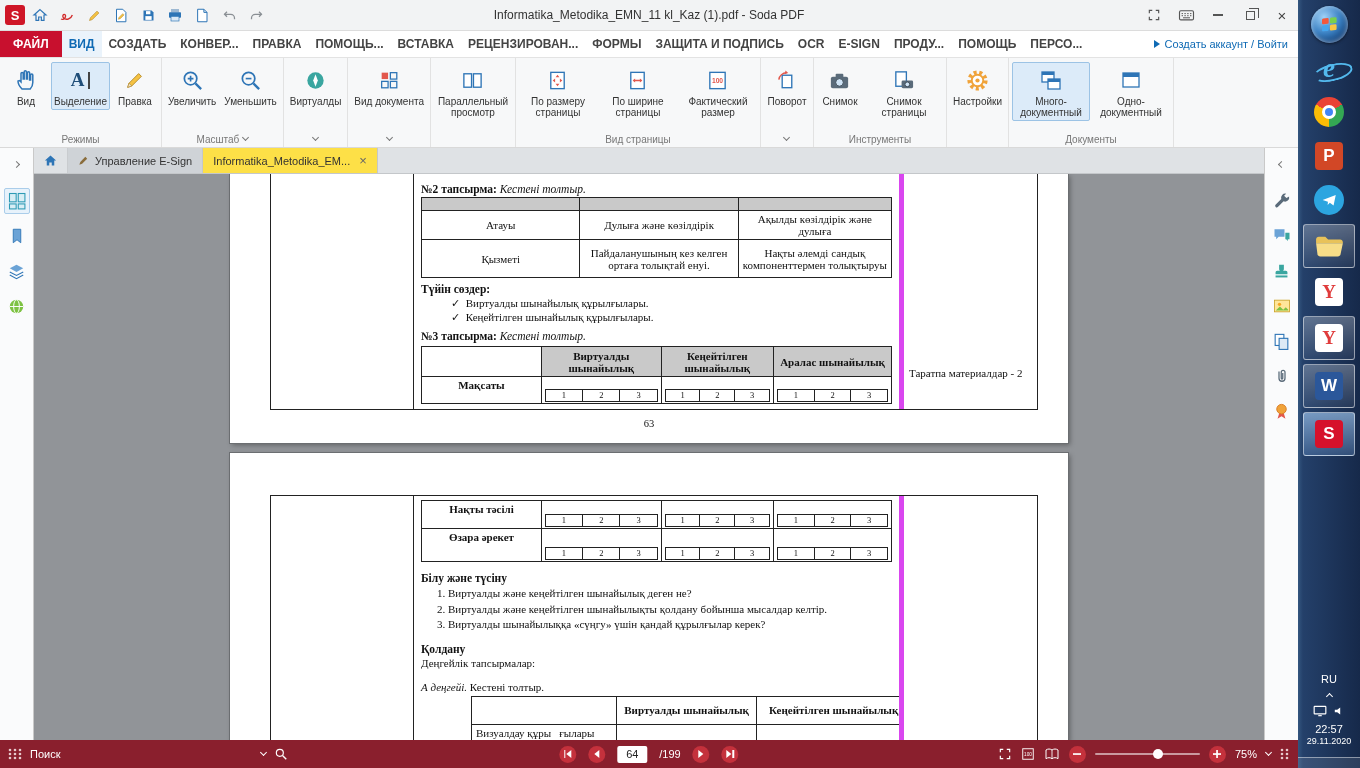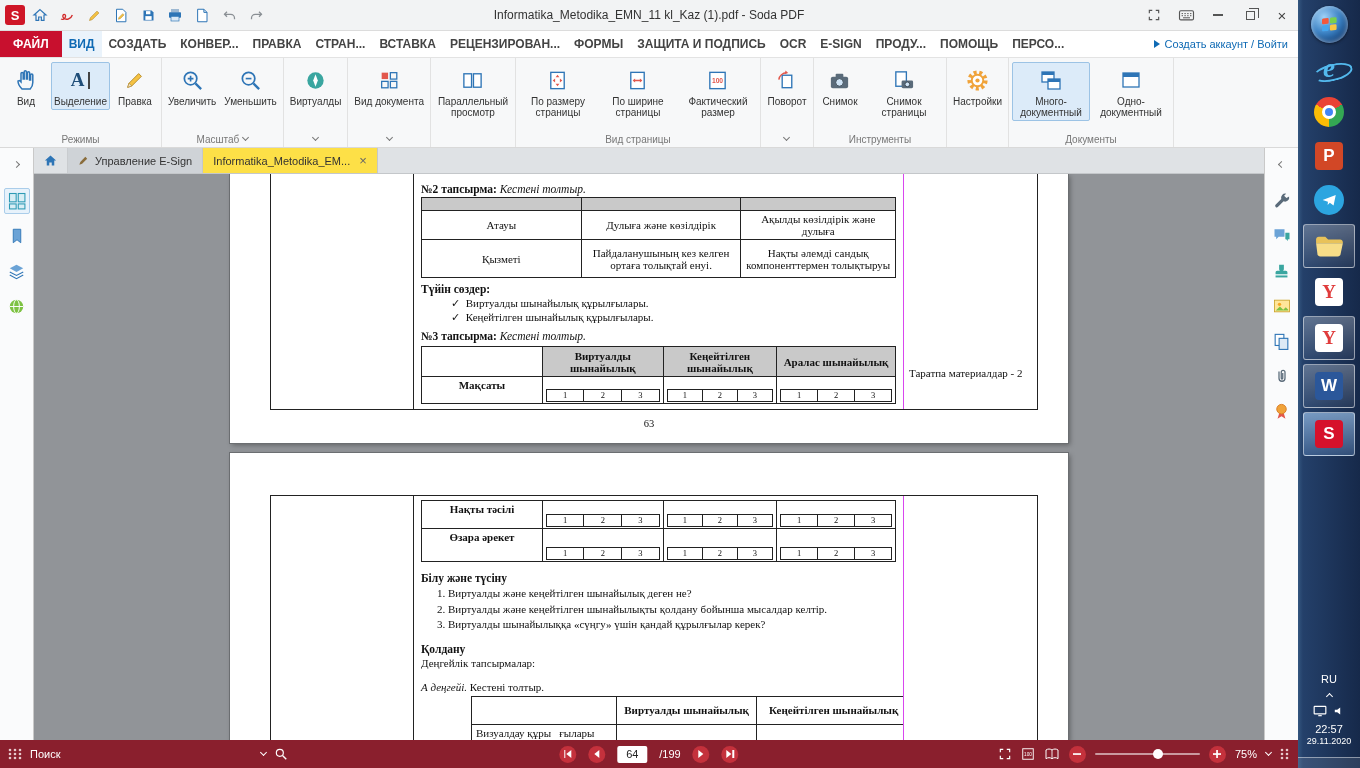--- a/index.html
+++ b/index.html
@@ -63,21 +63,21 @@
 .viewport{flex:1;background:#919498;position:relative;overflow:hidden}
 
 
 .page{position:absolute;left:196px;width:838px;background:#fff;box-shadow:0 0 0 1px #6b6e71,2px 2px 5px rgba(0,0,0,.35);font-family:"Liberation Serif","DejaVu Serif",serif;color:#111;overflow:hidden}
 .p63{top:0;height:269px}
 .p64{top:279px;height:288px}
 .otable{position:absolute;left:40px;width:768px;border:1px solid #222;display:flex}
 .p63 .otable{top:-6px;height:242px}
 .p64 .otable{top:42px;height:247px;border-bottom:none}
 .ocl{width:143px;border-right:1px solid #222}
-.ocm{width:490px;border-right:1px solid #d946ef;padding:0 7px;overflow:hidden}
+.ocm{width:490px;border-right:5px solid #d946ef;padding:0 7px;overflow:hidden}
 .ocr{flex:1;position:relative}
 .sidenote{position:absolute;top:198px;left:5px;right:3px;font-size:11px;line-height:13px}
 .taskline{font-size:11.5px}
 .taskline b{font-weight:bold}
 .mt14{margin-top:14px}.mt6{margin-top:6px}.mt8{margin-top:8px}
 .ptable{border-collapse:collapse;width:100%;table-layout:fixed}
 .ptable td{border:1px solid #222;font-size:11px;line-height:12px;text-align:center;vertical-align:middle;padding:1px 3px}
 .t1{margin-top:2px}
 .t1 .ghead td{background:#c9c9c9;height:13px}
 .t1 .r1 td{height:29px}
@@ -231,21 +231,21 @@
     </div>
   </div>
 
   <div class="menubar">
     <div class="mtabs">
           <div class="mtab file">ФАЙЛ</div>
           <div class="mtab active">ВИД</div>
           <div class="mtab">СОЗДАТЬ</div>
           <div class="mtab">КОНВЕР...</div>
           <div class="mtab">ПРАВКА</div>
-          <div class="mtab">СТРАН...</div>
+          <div class="mtab">ПОМОЩЬ...</div>
           <div class="mtab">ВСТАВКА</div>
           <div class="mtab">РЕЦЕНЗИРОВАН...</div>
           <div class="mtab">ФОРМЫ</div>
           <div class="mtab">ЗАЩИТА И ПОДПИСЬ</div>
           <div class="mtab">OCR</div>
           <div class="mtab">E-SIGN</div>
           <div class="mtab">ПРОДУ...</div>
           <div class="mtab">ПОМОЩЬ</div>
           <div class="mtab">ПЕРСО...</div>
         </div>

